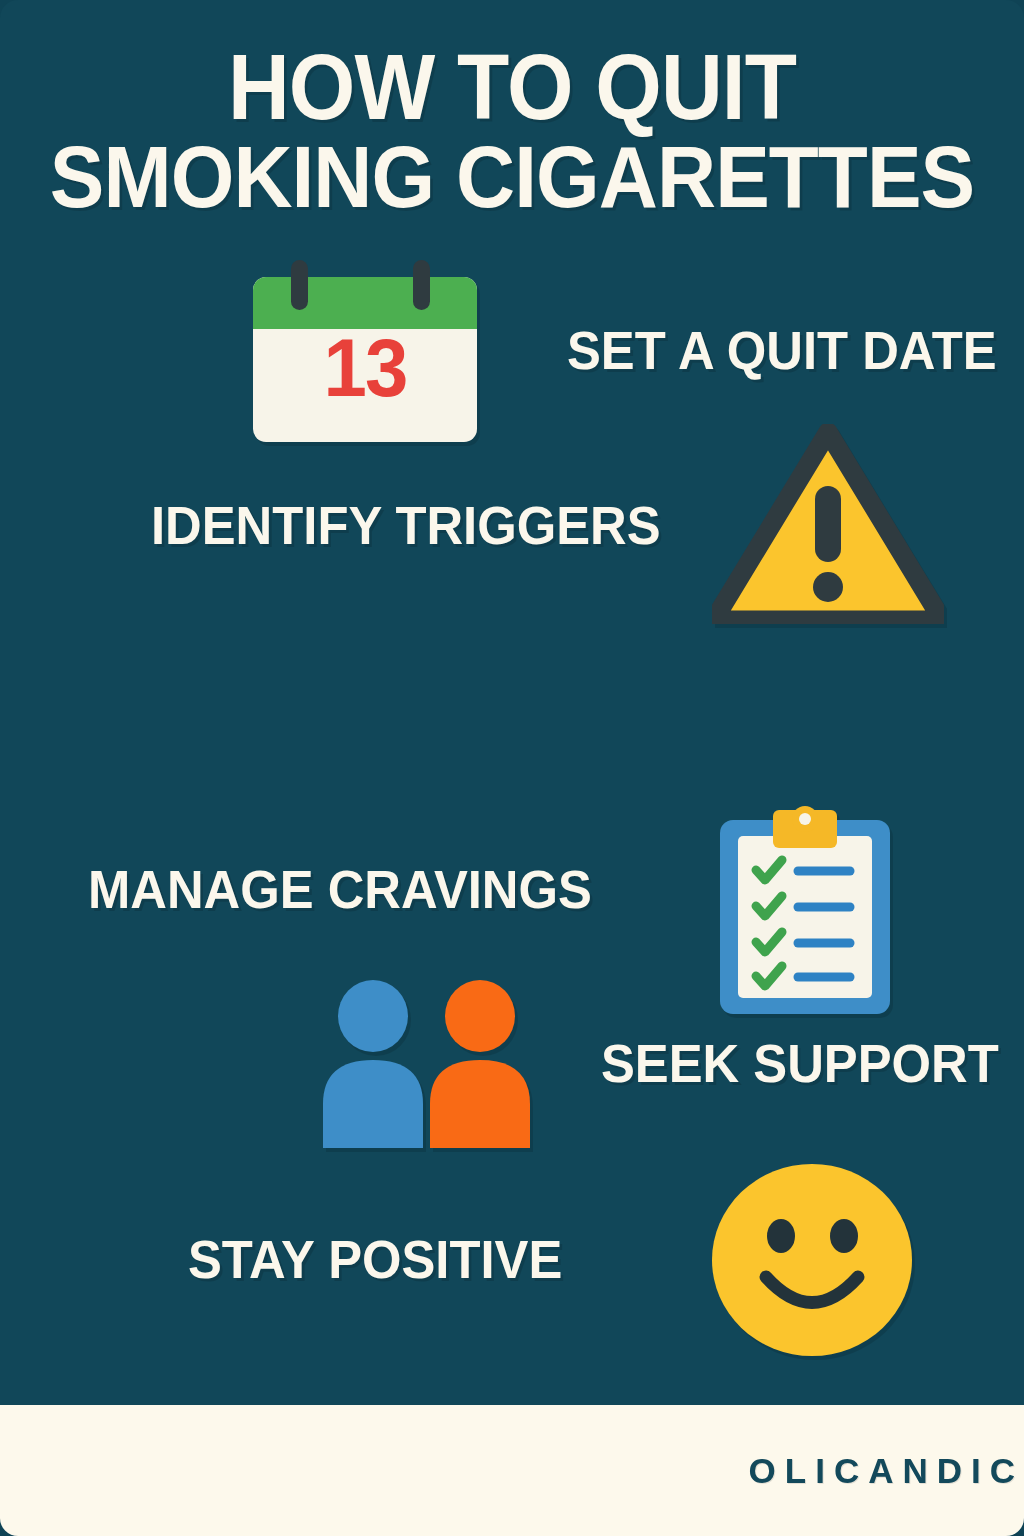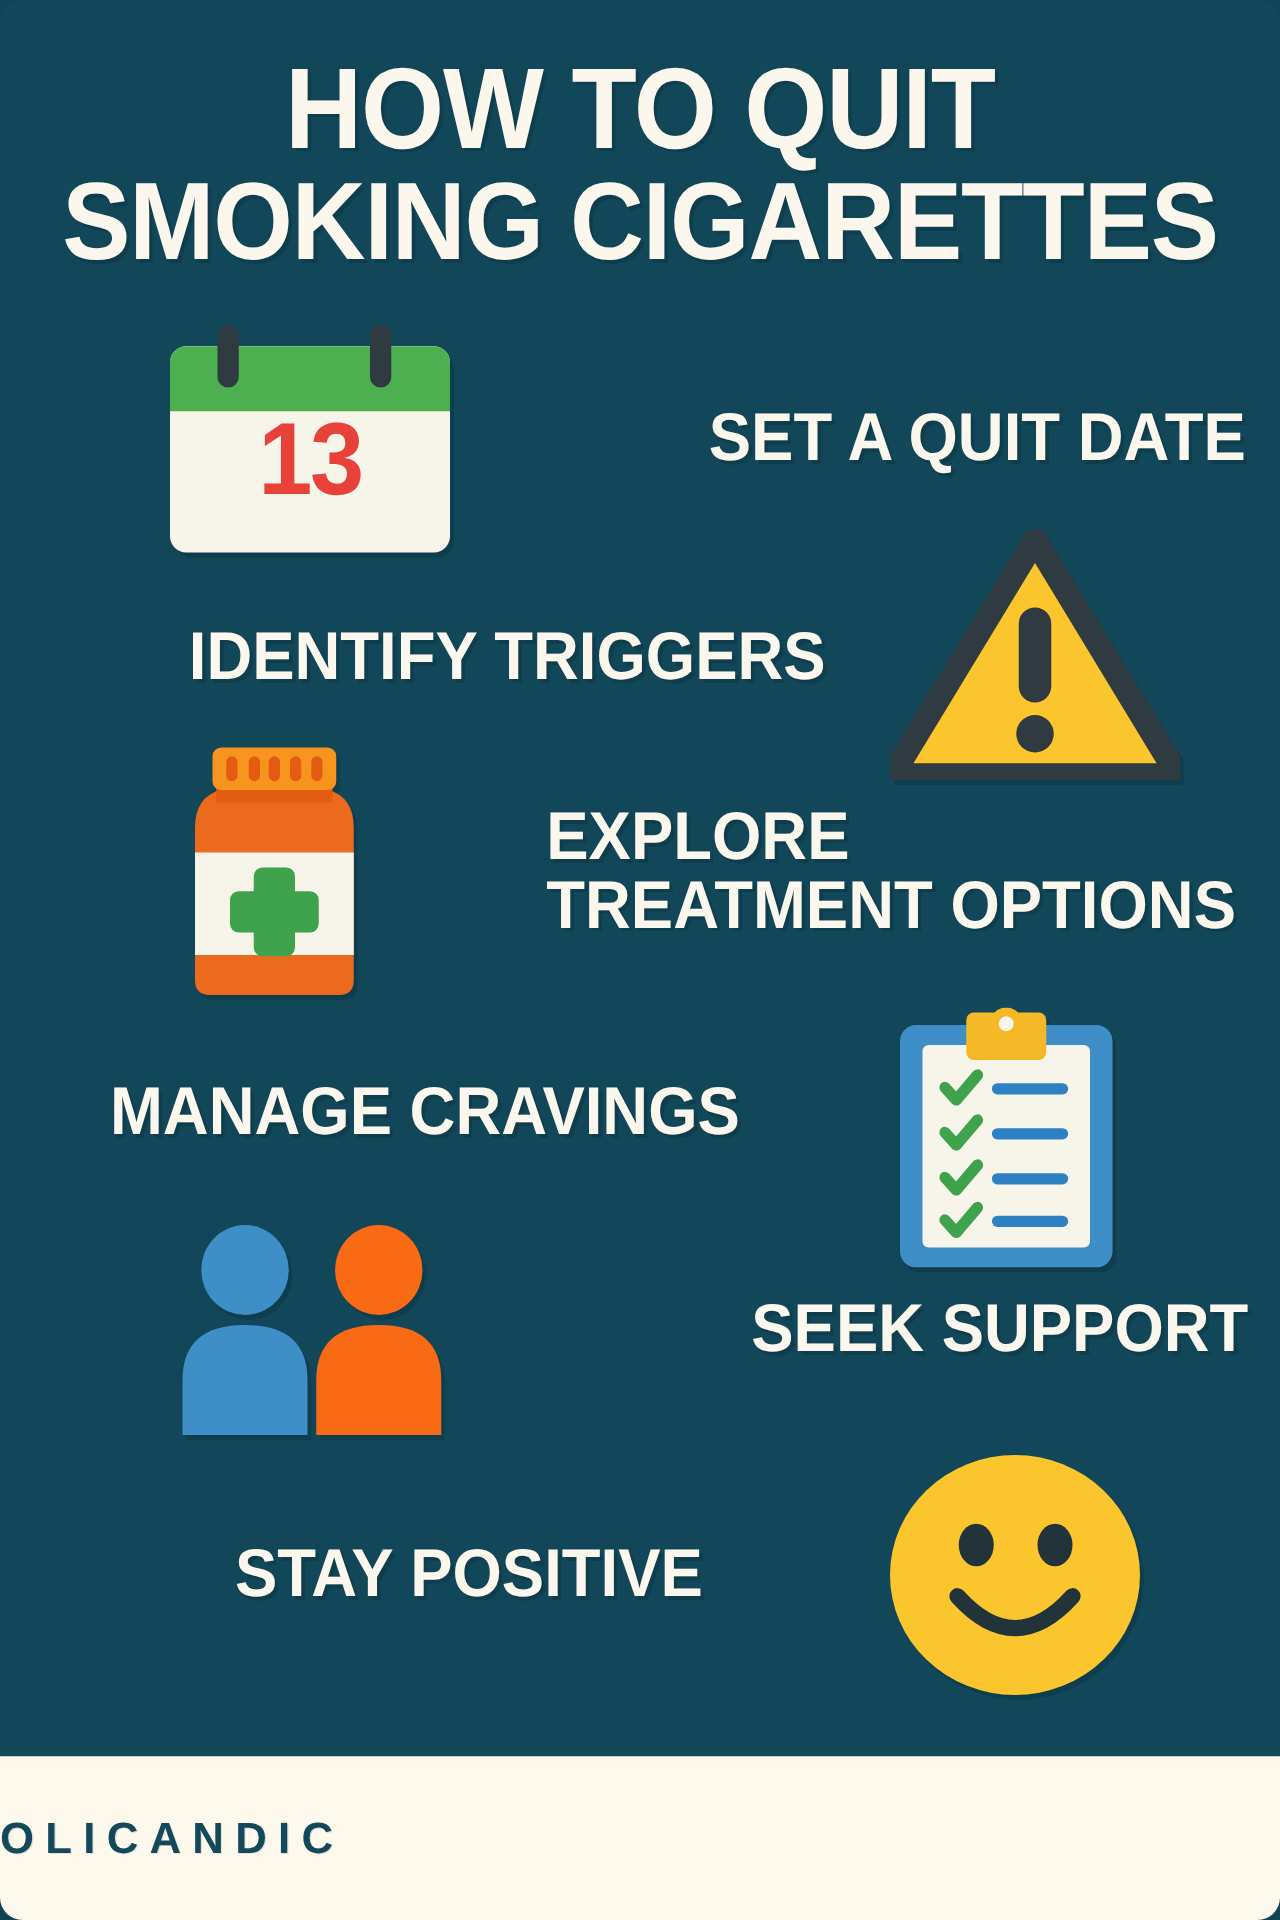--- a/index.html
+++ b/index.html
@@ -40,21 +40,21 @@
   .title-line.l2 { font-size: 88px; }
 
   
   .row {
     position: absolute;
     left: 0;
     width: 1024px;
     display: flex;
     align-items: center;
   }
-  .row.icon-left  { justify-content: space-between; }
+  .row.icon-left  { justify-content: flex-end; }
   .row.icon-right { justify-content: flex-end; }
 
   .step-label {
     color: #FBF7EC;
     font-family: "Liberation Sans", sans-serif;
     font-weight: bold;
     font-size: 54px;
     line-height: 1.02;
     letter-spacing: 0px;
     transform: scaleX(0.94);
@@ -108,21 +108,21 @@
 
   
   .smiley-wrap { width: 204px; height: 196px; position: relative;
     filter: drop-shadow(3px 4px 0 rgba(0,0,0,0.12)); }
 
   
   .footer {
     position: absolute; left: 0; bottom: 0;
     width: 1024px; height: 131px;
     background: #FDF9EC;
-    display: flex; align-items: center; justify-content: flex-start; margin-top: 37px;
+    display: flex; align-items: center; justify-content: flex-end; margin-top: 37px;
   }
   .footer-brand {
     color: #13495B;
     font-family: "Liberation Sans", sans-serif;
     font-weight: bold;
     font-size: 35px;
     letter-spacing: 9px;
     text-shadow: 1px 1px 0 rgba(0,0,0,0.10);
   }
 </style>
@@ -152,45 +152,20 @@
     <div class="step-label" style="position:absolute; left:105px; top:74px;">IDENTIFY TRIGGERS</div>
     <div class="icon-box warn-wrap" style="margin-right:126px;">
       <svg width="232" height="200" viewBox="0 0 232 200">
         <path d="M116 8 L224 186 Q232 196 216 196 L16 196 Q0 196 8 186 Z" fill="#FBC52D" stroke="#2F3B40" stroke-width="19" stroke-linejoin="round"></path>
         <rect x="103" y="62" width="26" height="76" rx="13" fill="#2F3B40"></rect>
         <circle cx="116" cy="163" r="15" fill="#2F3B40"></circle>
       </svg>
     </div>
   </div>
 
-  <div class="row icon-left" style="top:592px; height:210px;">
-    <div class="icon-box pill-wrap" style="margin-left:148px;">
-      <svg width="143" height="207" viewBox="0 0 143 207">
-
-        <path d="M8 68 Q8 44 28 38 L115 38 Q135 44 135 68 L135 190 Q135 202 123 202 L20 202 Q8 202 8 190 Z" fill="#EC6A1E"></path>
-
-        <rect x="25" y="30" width="93" height="18" fill="#E35C12"></rect>
-
-        <rect x="8" y="88" width="127" height="82" fill="#F7F4E9"></rect>
-
-        <path d="M62 100 h19 a7 7 0 0 1 7 7 v12 h12 a7 7 0 0 1 7 7 v19 a7 7 0 0 1 -7 7 h-12 v12 a7 7 0 0 1 -7 7 h-19 a7 7 0 0 1 -7 -7 v-12 h-12 a7 7 0 0 1 -7 -7 v-19 a7 7 0 0 1 7 -7 h12 v-12 a7 7 0 0 1 7 -7 z" fill="#3FA34D"></path>
-
-        <rect x="22" y="4" width="99" height="34" rx="7" fill="#F7941E"></rect>
-        <rect x="33" y="11" width="9" height="20" rx="4.5" fill="#E35C12"></rect>
-        <rect x="51" y="11" width="9" height="20" rx="4.5" fill="#E35C12"></rect>
-        <rect x="67" y="11" width="9" height="20" rx="4.5" fill="#E35C12"></rect>
-        <rect x="84" y="11" width="9" height="20" rx="4.5" fill="#E35C12"></rect>
-        <rect x="101" y="11" width="9" height="20" rx="4.5" fill="#E35C12"></rect>
-      </svg>
-    </div>
-    <div class="step-label two-line" style="margin-left:48px;">
-      <div>EXPLORE</div>
-      <div>TREATMENT OPTIONS</div>
-    </div>
-  </div>
 
   <div class="row icon-right" style="top:806px; height:208px;text-align:center;">
     <div class="step-label" style="position:absolute; left:88px; top:56px;">MANAGE CRAVINGS</div>
     <div class="icon-box clip-wrap" style="margin-right:128px;">
       <svg width="182" height="208" viewBox="0 0 182 208">
         <rect x="6" y="14" width="170" height="194" rx="13" fill="#3E8EC8"></rect>
         <rect x="24" y="30" width="134" height="162" rx="5" fill="#F7F4E9"></rect>
 
         <rect x="59" y="4" width="64" height="38" rx="6" fill="#F5B827"></rect>
         <circle cx="91" cy="13" r="13" fill="#F5B827"></circle>

